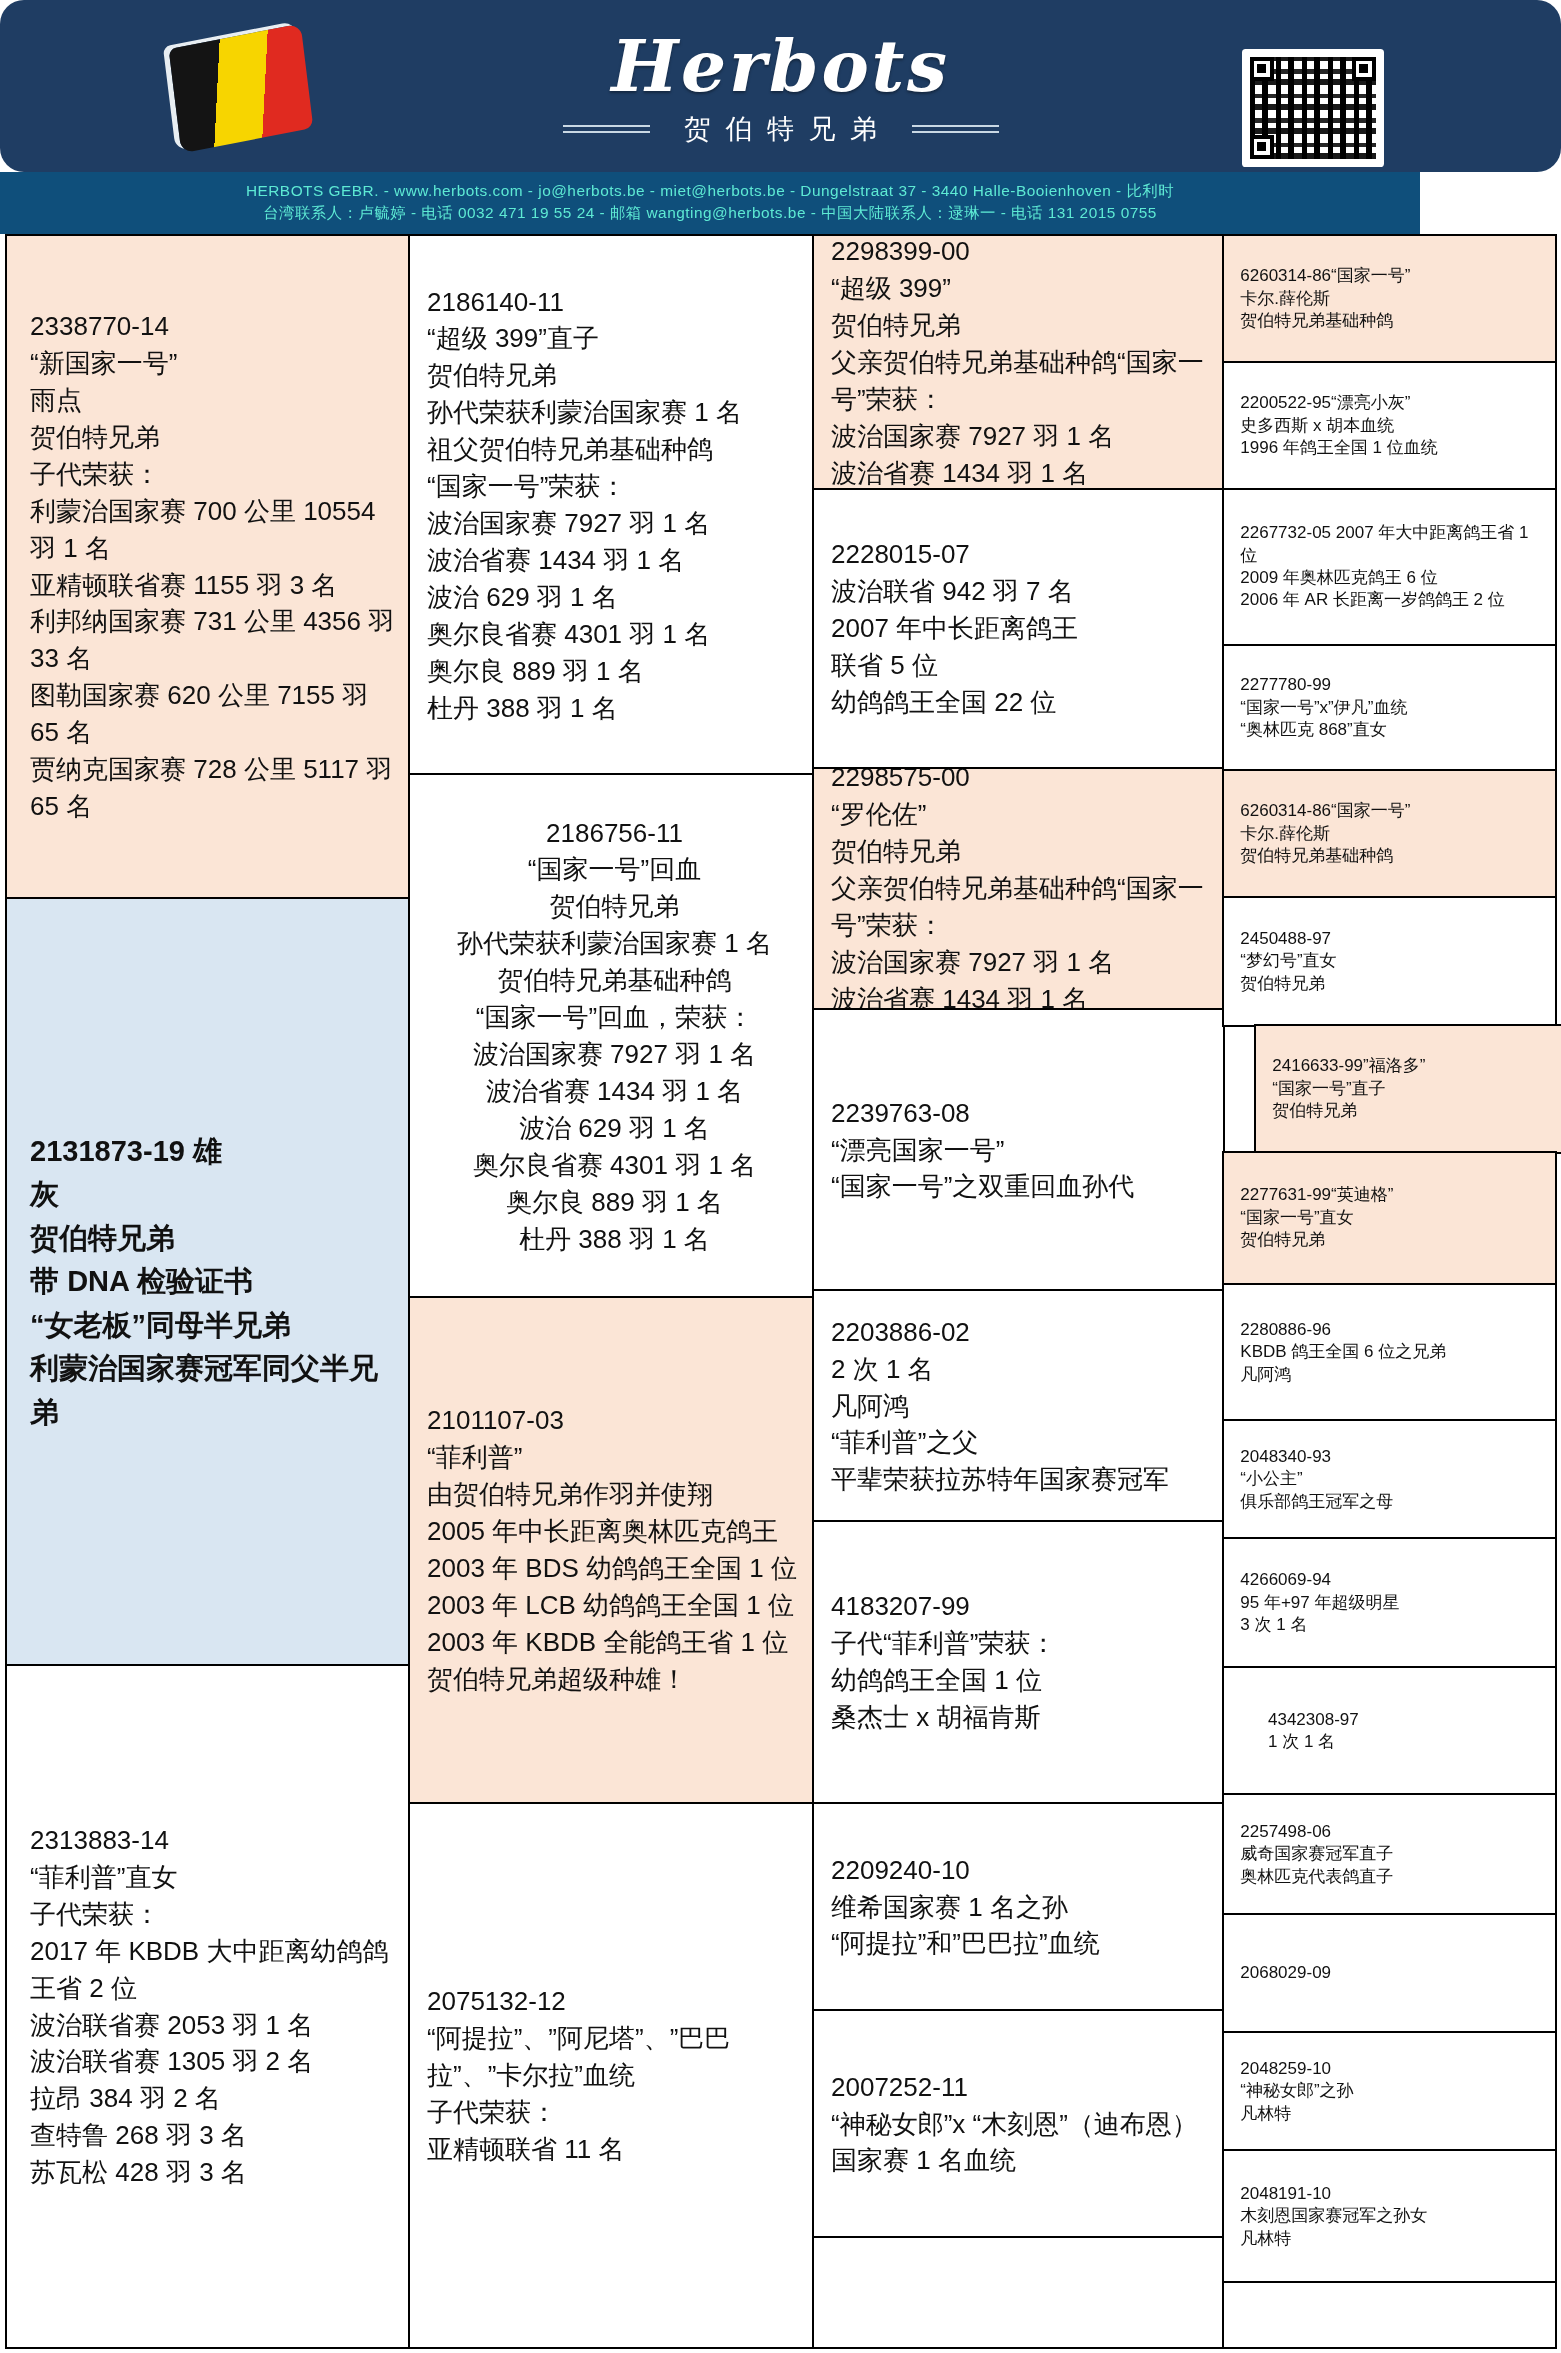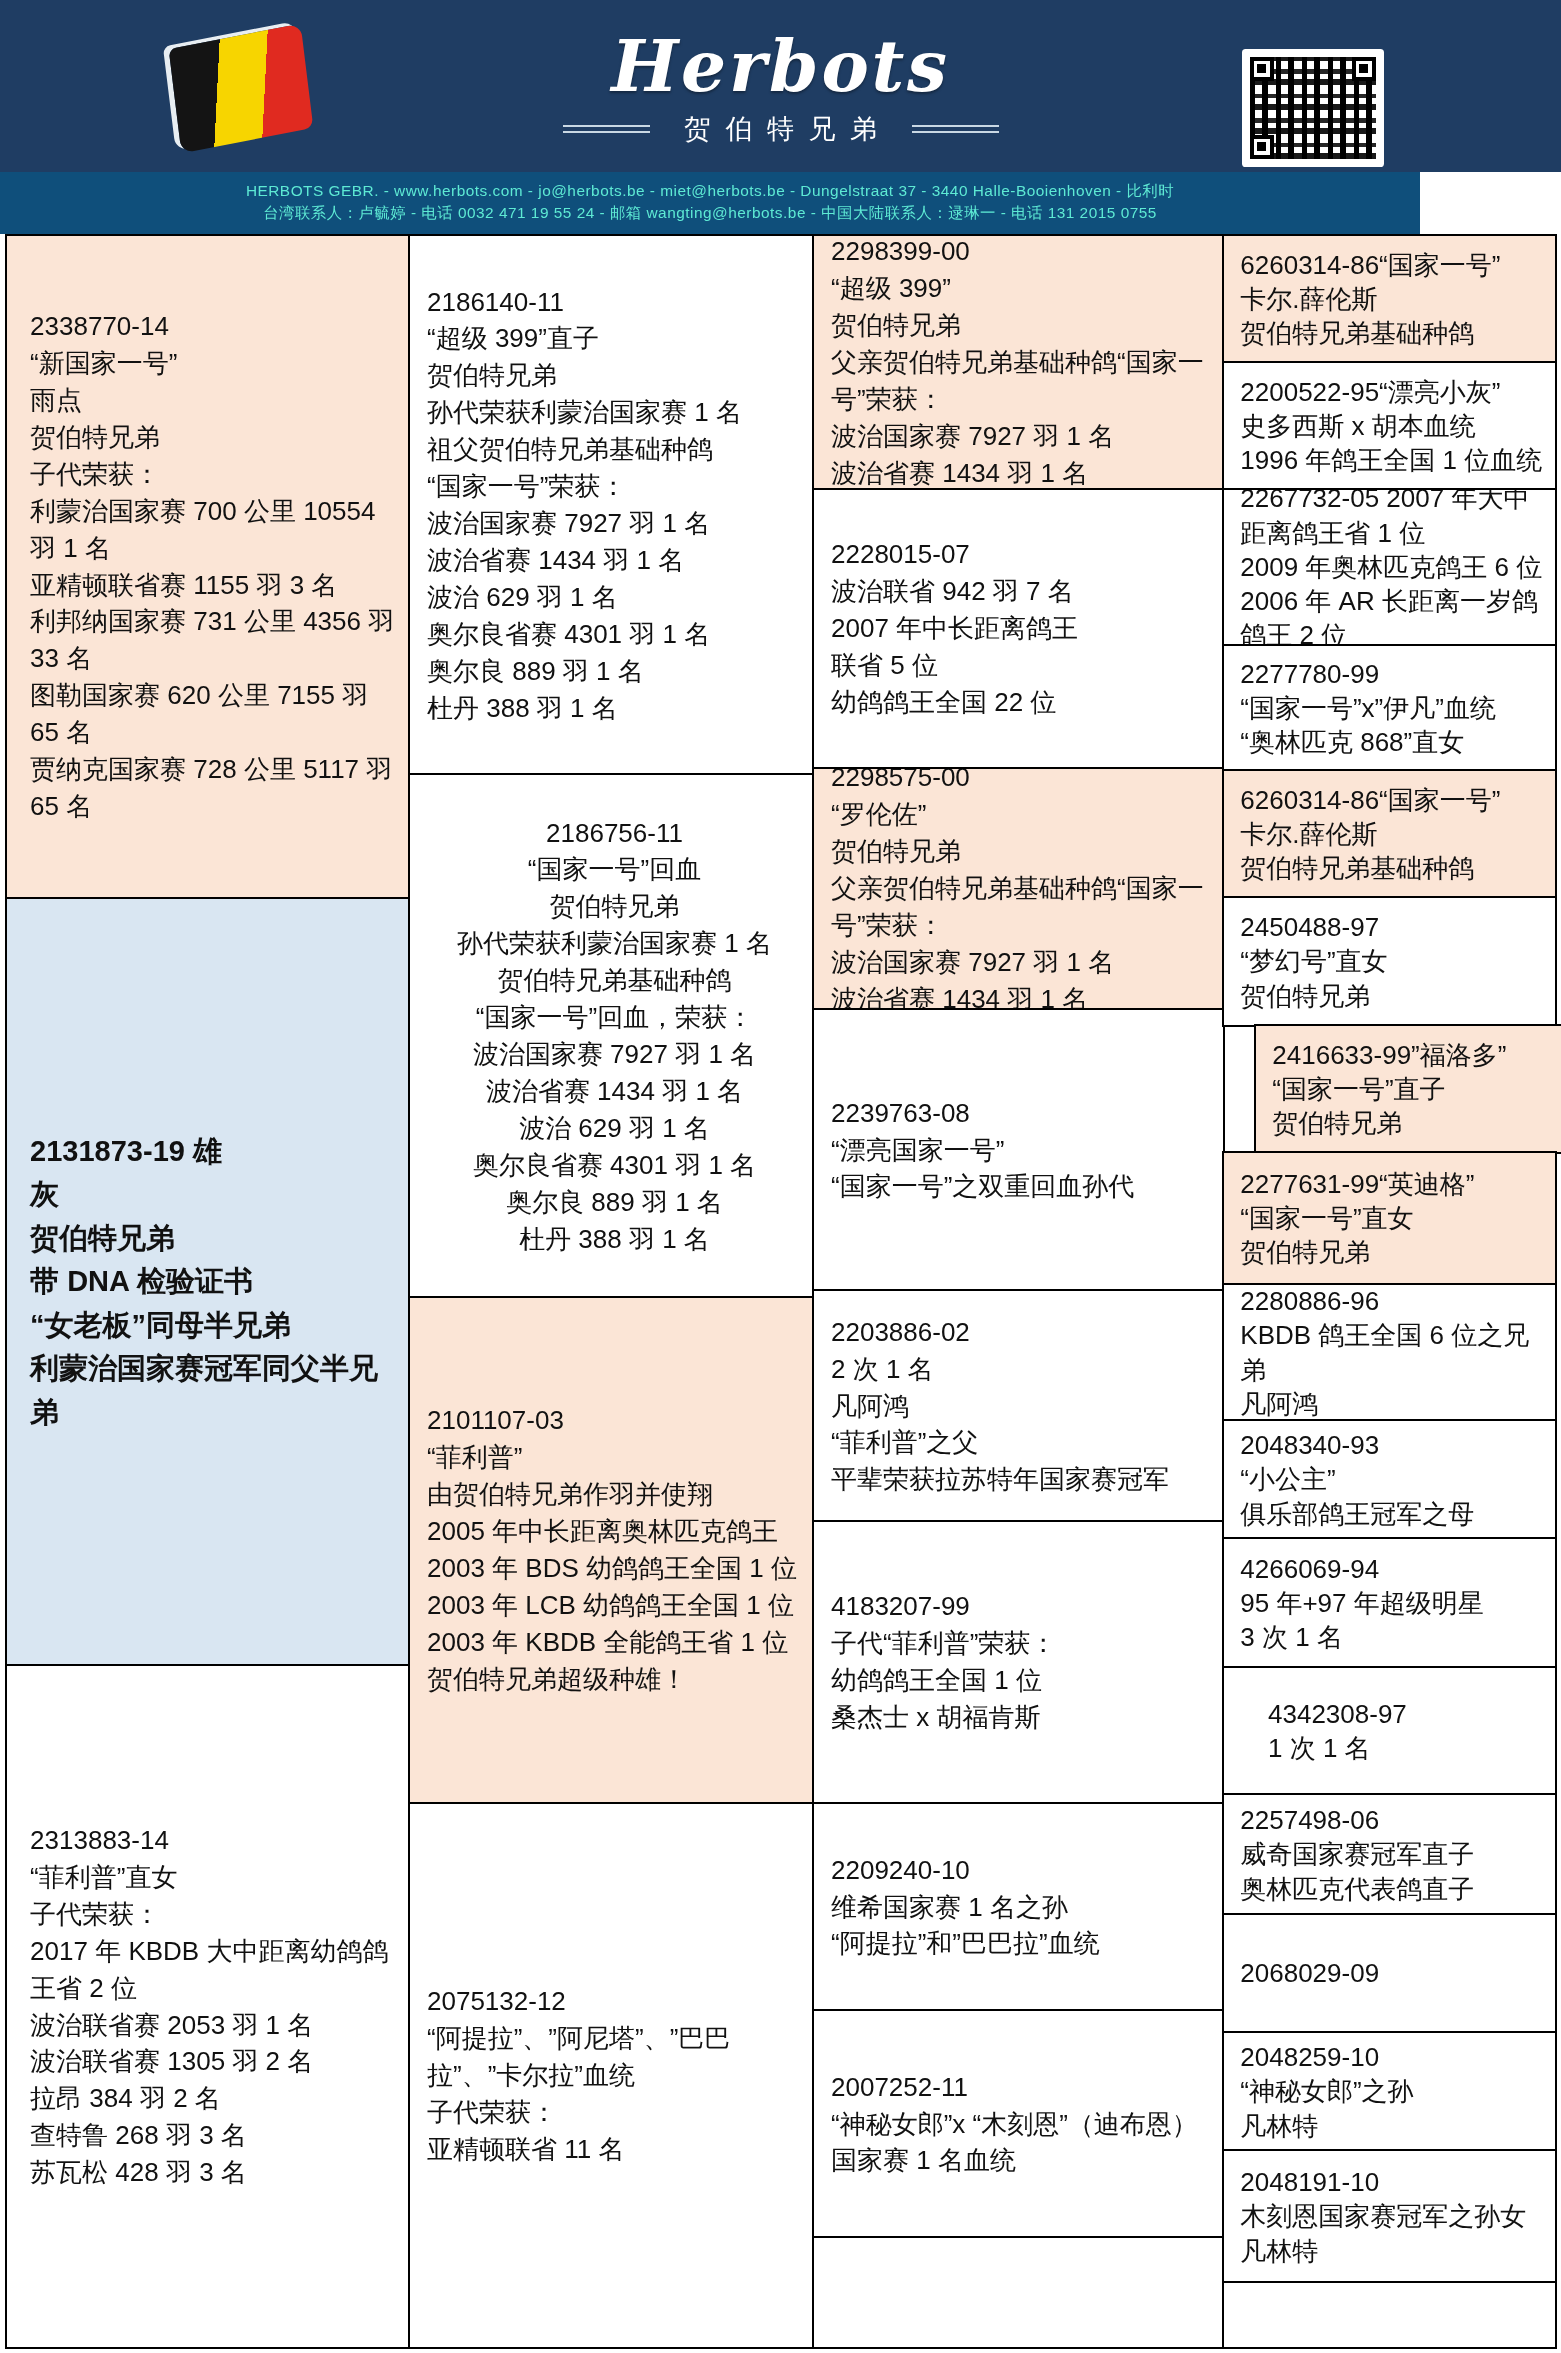--- a/index.html
+++ b/index.html
@@ -2,21 +2,21 @@
 <html style="font-size:14.5px"><head>
 <meta charset="utf-8">
 <style>
   html,body { margin:0; padding:0; background:#fff; }
   .page {
     position:relative; width:1561px; height:2354px; background:#ffffff;
     font-family:"Liberation Sans", sans-serif; overflow:hidden; color:#111;
   }
 
   
-  .banner { position:absolute; left:0; top:0; width:1561px; height:172px; background:#1f3d63; }
+  .banner { position:absolute; left:0; top:0; width:1561px; height:172px; background:#1f3d63;border-radius:24px; }
   .contact-band {
     position:absolute; left:0; top:172px; width:1420px; height:62px; background:#0f4f7b;
     color:#5eead4; text-align:center; font-size:15.4px; line-height:22px; padding-top:8.2px; box-sizing:border-box;
     letter-spacing:0.5px;
   }
 
   .flag {
     position:absolute; left:174px; top:36px; width:134px; height:105px;
     background:linear-gradient(100deg,#141414 0 34%,#f7d500 34% 66%,#e02a20 66% 100%);
     transform:rotate(-7deg) skewY(-4deg); border-radius:7.3px 12.7px 9px 12.7px;
@@ -48,21 +48,21 @@
   .finder.tl { left:0; top:0; } .finder.tr { right:0; top:0; } .finder.bl { left:0; bottom:0; }
 
   
   .cell {
     position:absolute; box-sizing:border-box; border:2.7px solid #000000; background:#ffffff;
     display:flex; flex-direction:column; justify-content:center;
     padding:9px 11px 9px 17px; font-size:26px; line-height:1.42; white-space:pre-line;
     overflow:hidden;
   }
   .cell.c1 { padding-left:23.6px; }
-  .cell.c4 { font-size:26px; line-height:1.32; padding-left:16.3px; }
+  .cell.c4 { font-size:17px; line-height:1.32; padding-left:16.3px; }
   .cell.pink { background:#fbe5d6; }
   .cell.blue { background:#d9e6f2; font-weight:bold; font-size:29px; line-height:1.5; }
 </style>
 </head>
 <body>
 
 <div class="page">
 
   <div class="banner">
     <div class="flag"></div>

